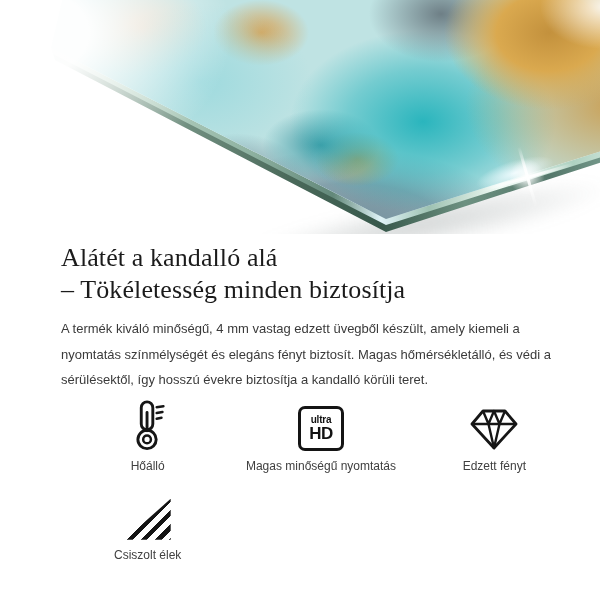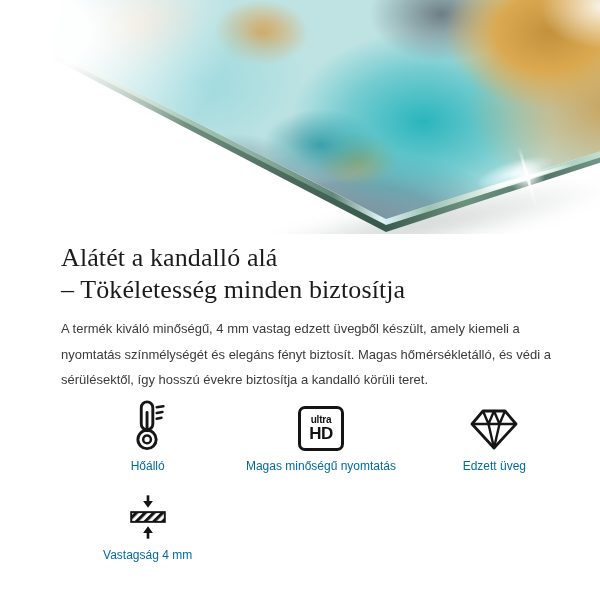--- a/index.html
+++ b/index.html
@@ -95,21 +95,21 @@
 
   
   .features{
     margin-top:12px;
     display:grid;
     grid-template-columns:repeat(3,1fr);
     row-gap:20px;
   }
   .feature{display:flex;flex-direction:column;align-items:center;}
   .icon-box{height:46px;display:flex;align-items:flex-end;justify-content:flex-end;color:#161616;}
-  .feature-label{margin-top:8px;font-size:12px;line-height:15px;color:#0369a1;}
+  .feature-label{margin-top:8px;font-size:12px;line-height:15px;color:#404040;}
 
   .uhd-badge{
     width:40px;height:39px;
     border:3px solid #141414;border-radius:7px;
     display:flex;flex-direction:column;align-items:center;justify-content:center;
     font-weight:700;color:#111;
   }
   .uhd-top{font-size:10px;line-height:10px;letter-spacing:-0.2px;}
   .uhd-bottom{font-size:17px;line-height:17px;letter-spacing:-0.5px;}
 
@@ -173,37 +173,26 @@
 
       <div class="feature">
         <div class="icon-box">
           <svg width="52" height="44" viewBox="0 0 52 44" fill="none" stroke="#161616">
             <path d="M15 4 L37 4 L48 17 L26 41 L4 17 Z" stroke-width="2.8" stroke-linejoin="round"></path>
             <path d="M4 17 H48" stroke-width="2.4"></path>
             <path d="M15 4 L20.5 17 L26 4 L31.5 17 L37 4" stroke-width="2.4" stroke-linejoin="round"></path>
             <path d="M20.5 17 L26 41 L31.5 17" stroke-width="2.4" stroke-linejoin="round"></path>
           </svg>
         </div>
-        <span class="feature-label">Edzett üveg</span>
+        <span class="feature-label">Edzett fényt</span>
       </div>
-
 
       <div class="feature">
         <div class="icon-box">
-          <svg width="48" height="46" viewBox="0 0 48 52" fill="none">
-            <defs>
-              <pattern id="hatch" patternUnits="userSpaceOnUse" width="7" height="7" patternTransform="rotate(45)">
-                <rect x="0" y="0" width="3.5" height="7" fill="#141414"></rect>
-              </pattern>
-            </defs>
-            <rect x="5" y="20.5" width="38" height="11" fill="url(#hatch)" stroke="#141414" stroke-width="2.2"></rect>
-            <line x1="24" y1="1.5" x2="24" y2="9" stroke="#141414" stroke-width="3"></line>
-            <polygon points="18.5,8 29.5,8 24,15.5" fill="#141414"></polygon>
-            <line x1="24" y1="50.5" x2="24" y2="43" stroke="#141414" stroke-width="3"></line>
-            <polygon points="18.5,44 29.5,44 24,36.5" fill="#141414"></polygon>
-          </svg>
+          <div class="edges-shape"></div>
         </div>
-        <span class="feature-label">Vastagság 4 mm</span>
+        <span class="feature-label">Csiszolt élek</span>
       </div>
+
 
     </div>
   </div>
 </div>
 
 </body></html>

